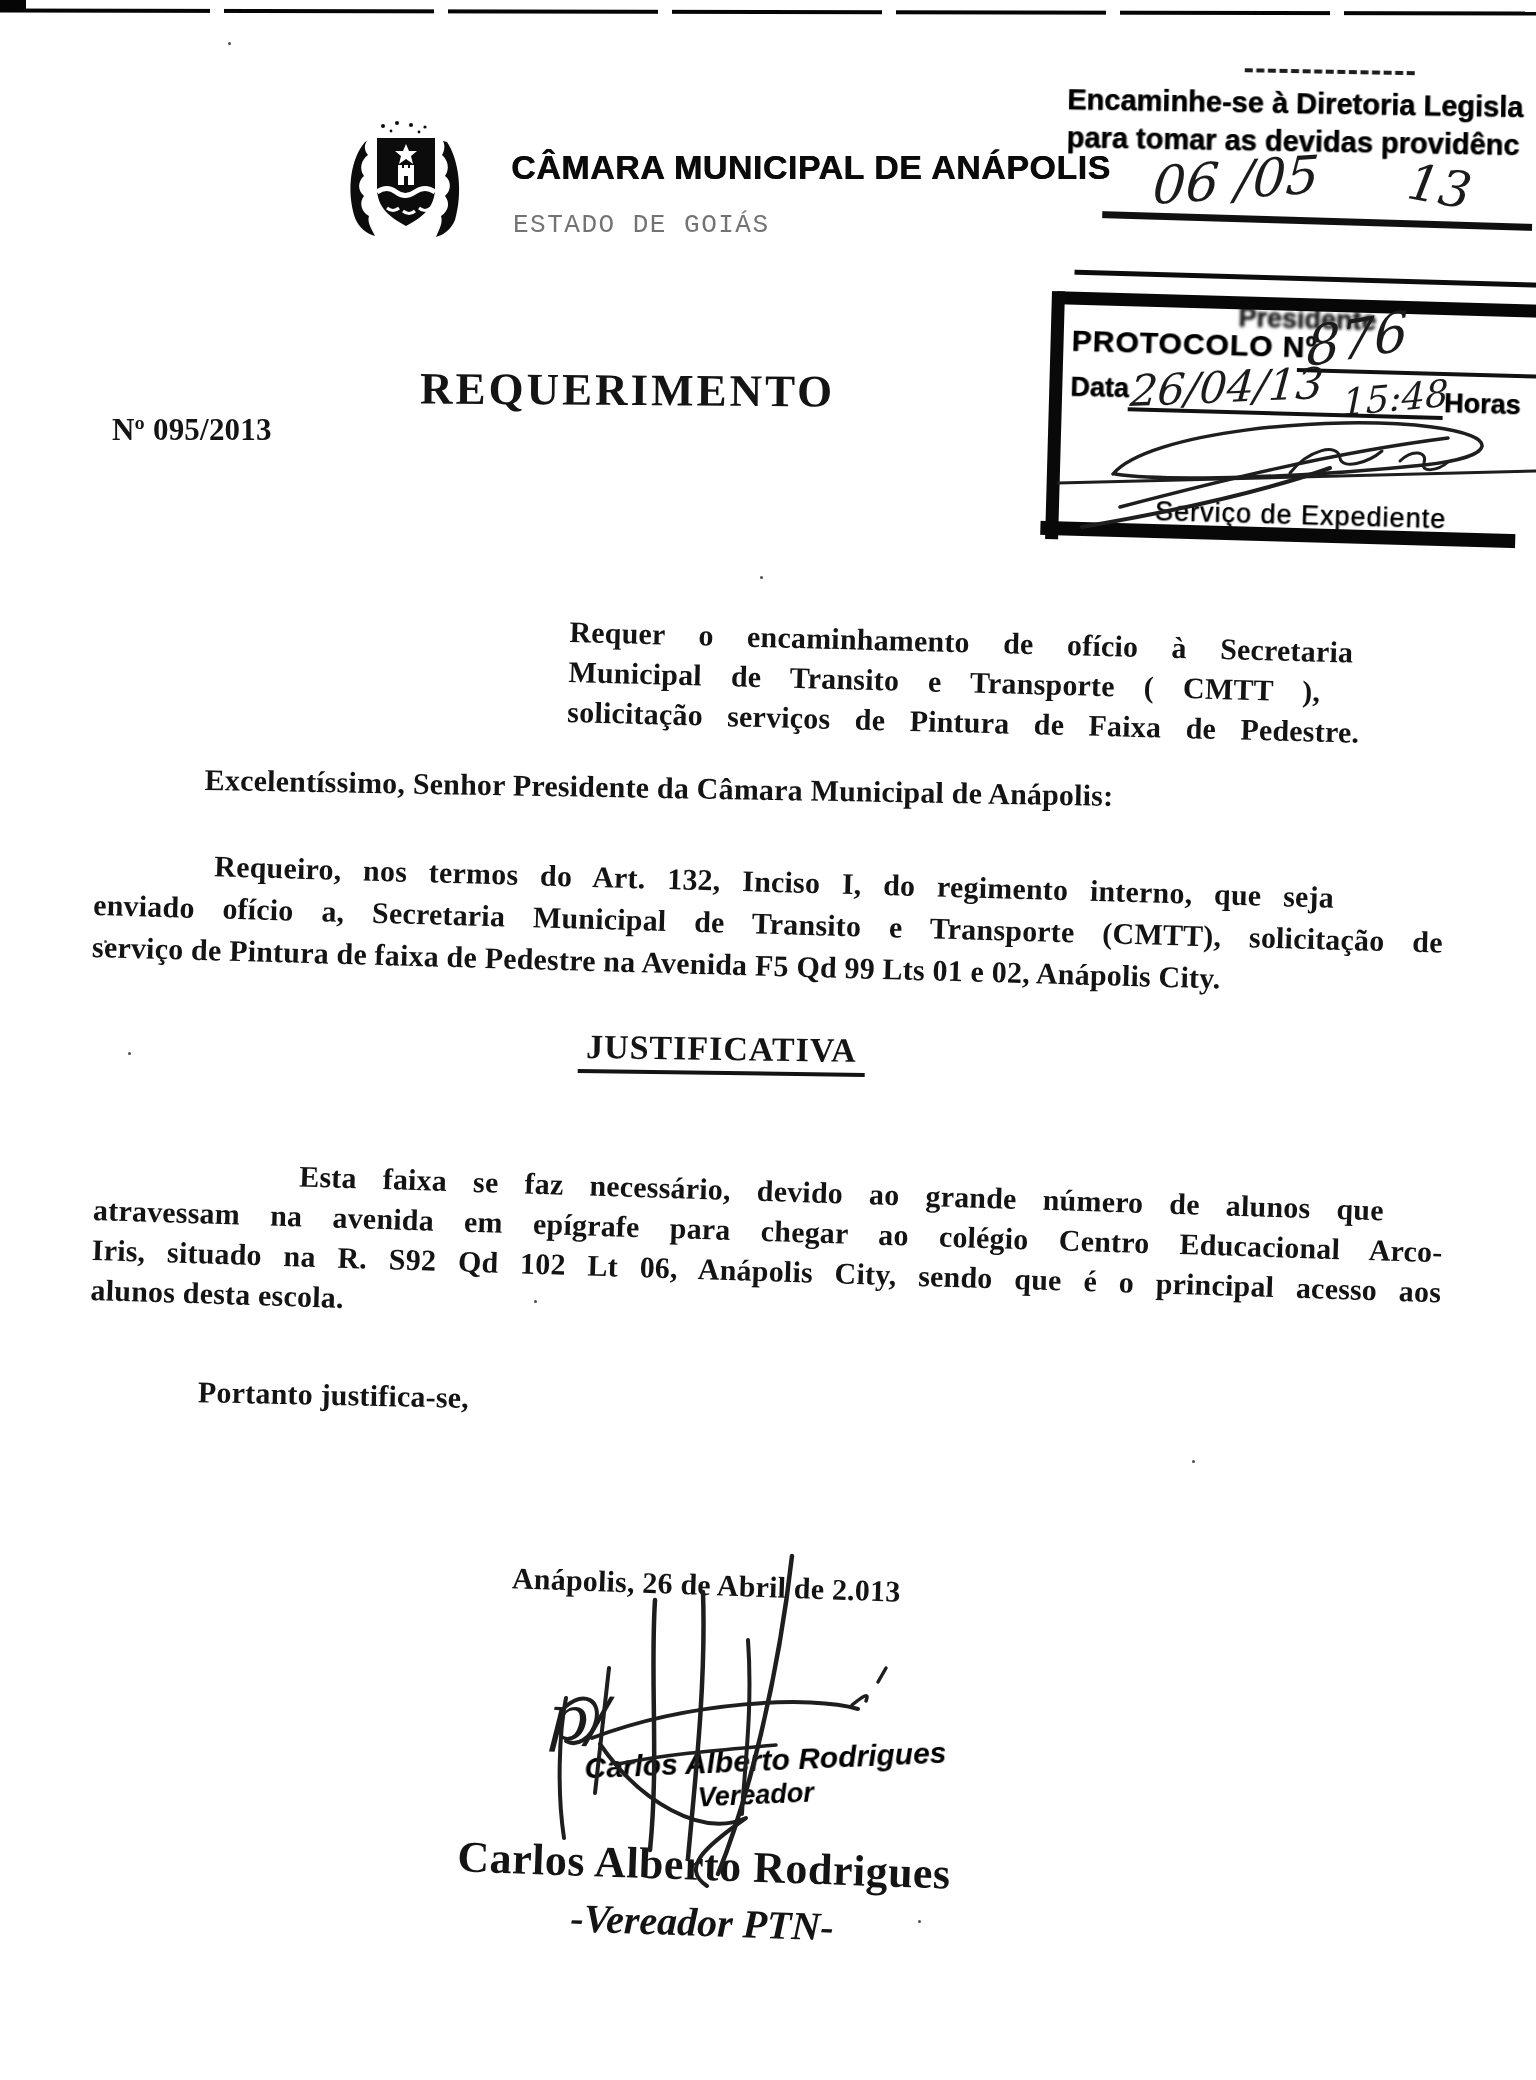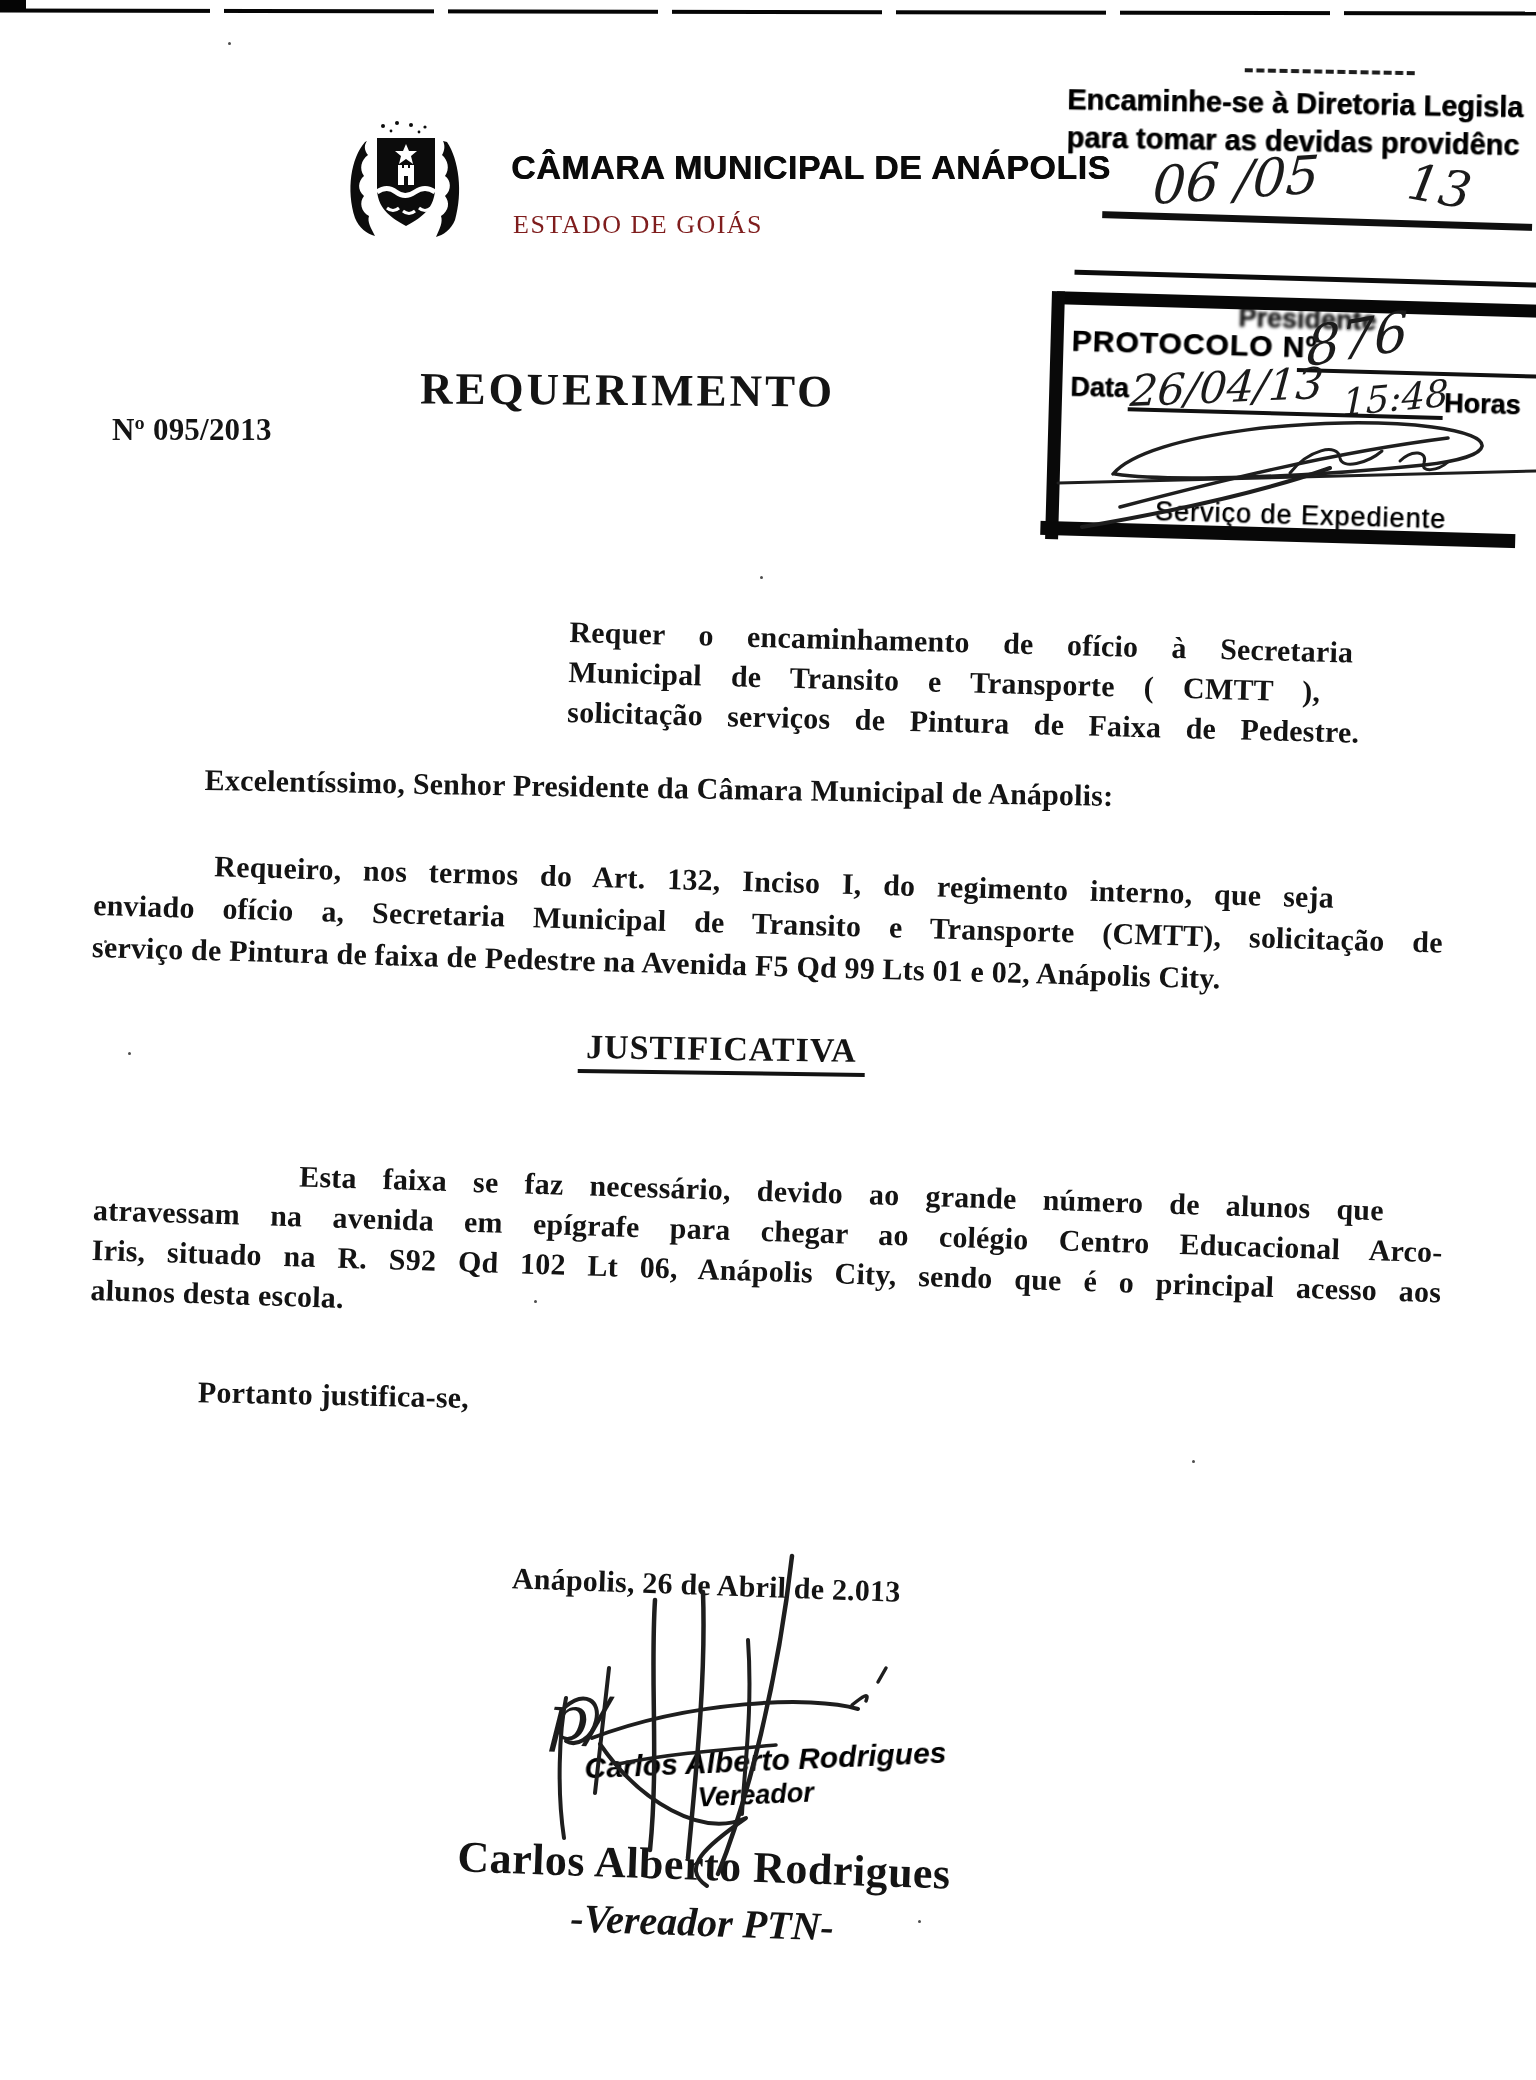--- a/index.html
+++ b/index.html
@@ -14,22 +14,22 @@
   .top-scan-line{left:0;top:10px;width:1536px;height:4px;
     background:repeating-linear-gradient(90deg,#050505 0 210px,rgba(0,0,0,0) 210px 224px);
     transform:rotate(0.12deg);}
   .corner-mark{left:0;top:0;width:26px;height:9px;background:#050505;}
   .speck{width:3px;height:3px;border-radius:50%;background:#4d4d4d;}
 
   
   .org-name{font-family:"Liberation Sans",sans-serif;font-weight:700;font-size:34px;
     color:#0b0b0b;letter-spacing:0.5px;white-space:nowrap;
     text-shadow:0.6px 0 0 #0b0b0b;}
-  .org-sub{font-family:Liberation Serif, serif;font-weight:400;font-size:26px;
-    color:#7f1d1d;letter-spacing:1.5px;white-space:nowrap;}
+  .org-sub{font-family:Liberation Mono, monospace;font-weight:400;font-size:26px;
+    color:#737373;letter-spacing:1.5px;white-space:nowrap;}
 
   
   .stamp-text{font-family:"Liberation Sans",sans-serif;font-weight:700;color:#1c1c1c;
     filter:blur(0.4px) contrast(1.7);
     text-shadow:1px 0 0 rgba(25,25,25,.5),0 1px 0 rgba(25,25,25,.3);
     white-space:nowrap;}
   .routing{left:1060px;top:55px;width:560px;height:240px;transform:rotate(1deg);transform-origin:0 0;}
   .routing .dashes{position:absolute;left:185px;top:10px;width:170px;border-top:4px dashed #1d1d1d;filter:blur(.3px);}
   .routing .l1{position:absolute;left:8px;top:28px;font-size:29px;}
   .routing .l2{position:absolute;left:8px;top:66px;font-size:29px;}

